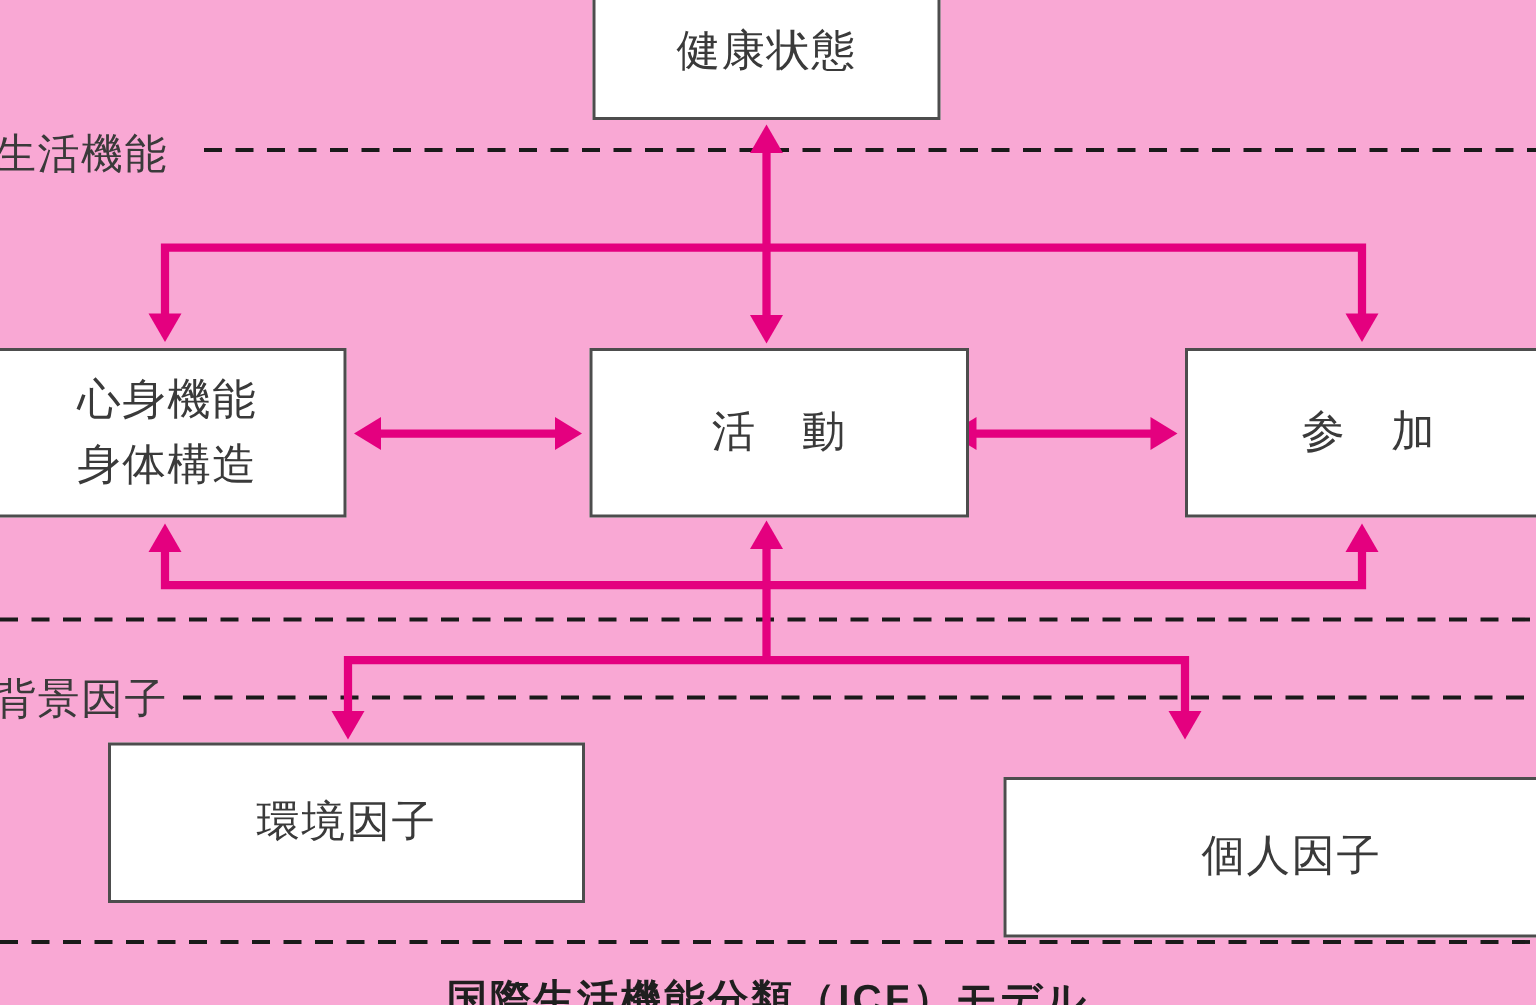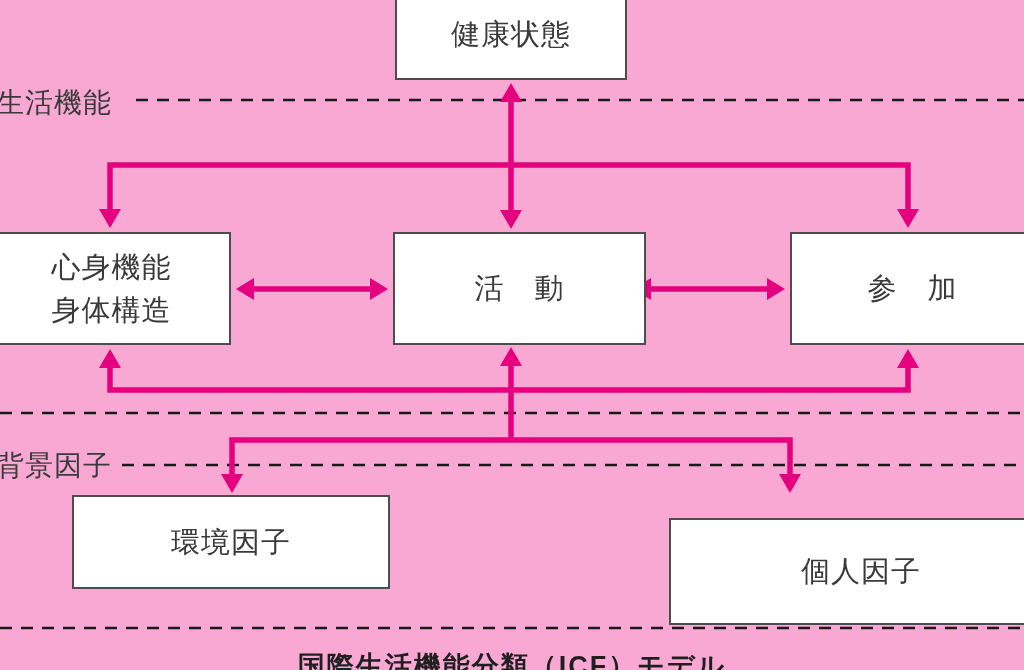--- a/index.html
+++ b/index.html
@@ -127,21 +127,21 @@
   </div>
 
   <div class="box" style="left:393px; top:232px; width:253px; height:113px;">
     <span>活　動</span>
   </div>
 
   <div class="box" style="left:790px; top:232px; width:245px; height:113px;">
     <span>参　加</span>
   </div>
 
-  <div class="box" style="left:72px; top:495px; width:318px; height:94px;">
+  <div class="box" style="left:72px; top:495px; width:318px; height:107px;">
     <span>環境因子</span>
   </div>
 
   <div class="box" style="left:630px; top:518px; width:384px; height:107px;margin-left:39px;">
     <span>個人因子</span>
   </div>
 
   <div class="region-label" style="left:-4px; top:84px;">生活機能</div>
 
   <div class="region-label" style="left:-4px; top:447px;">背景因子</div>

